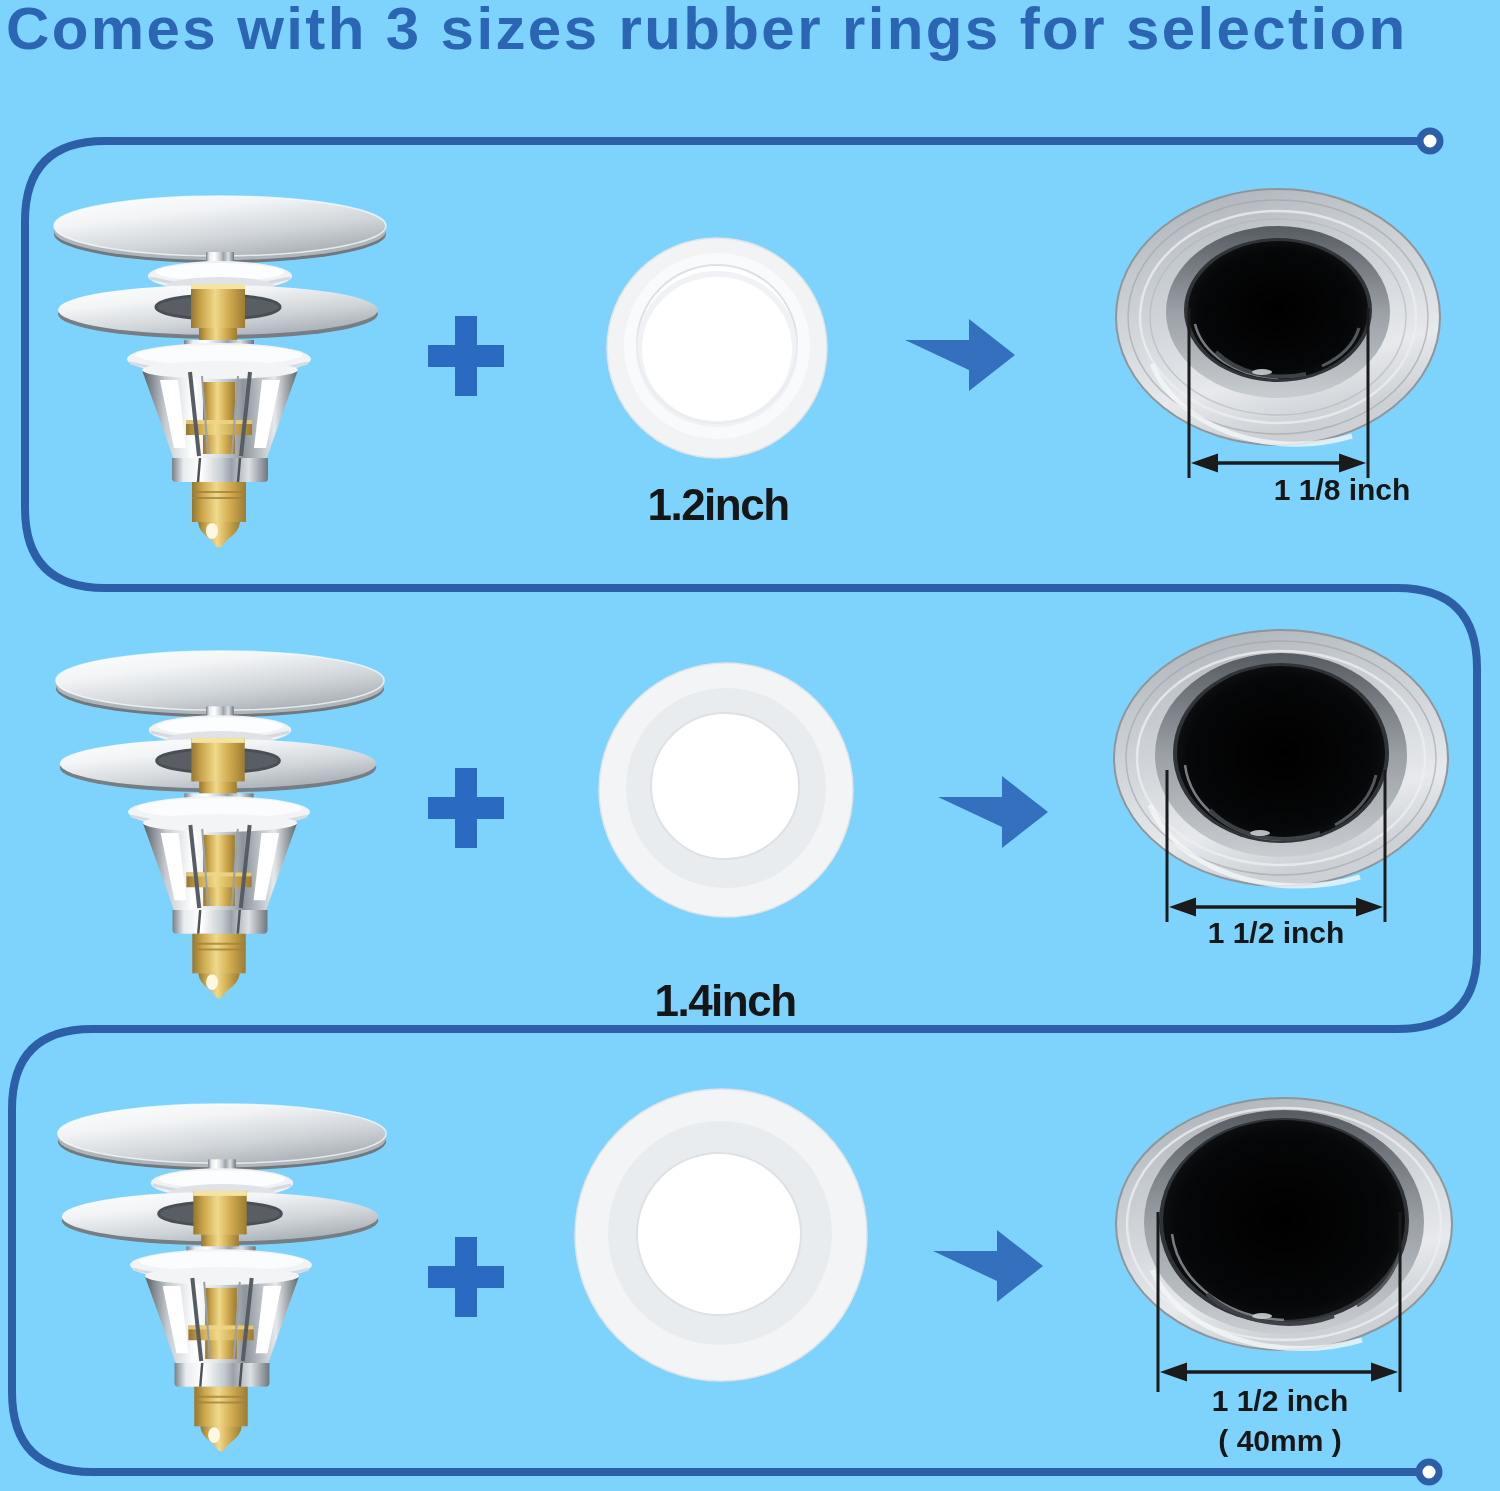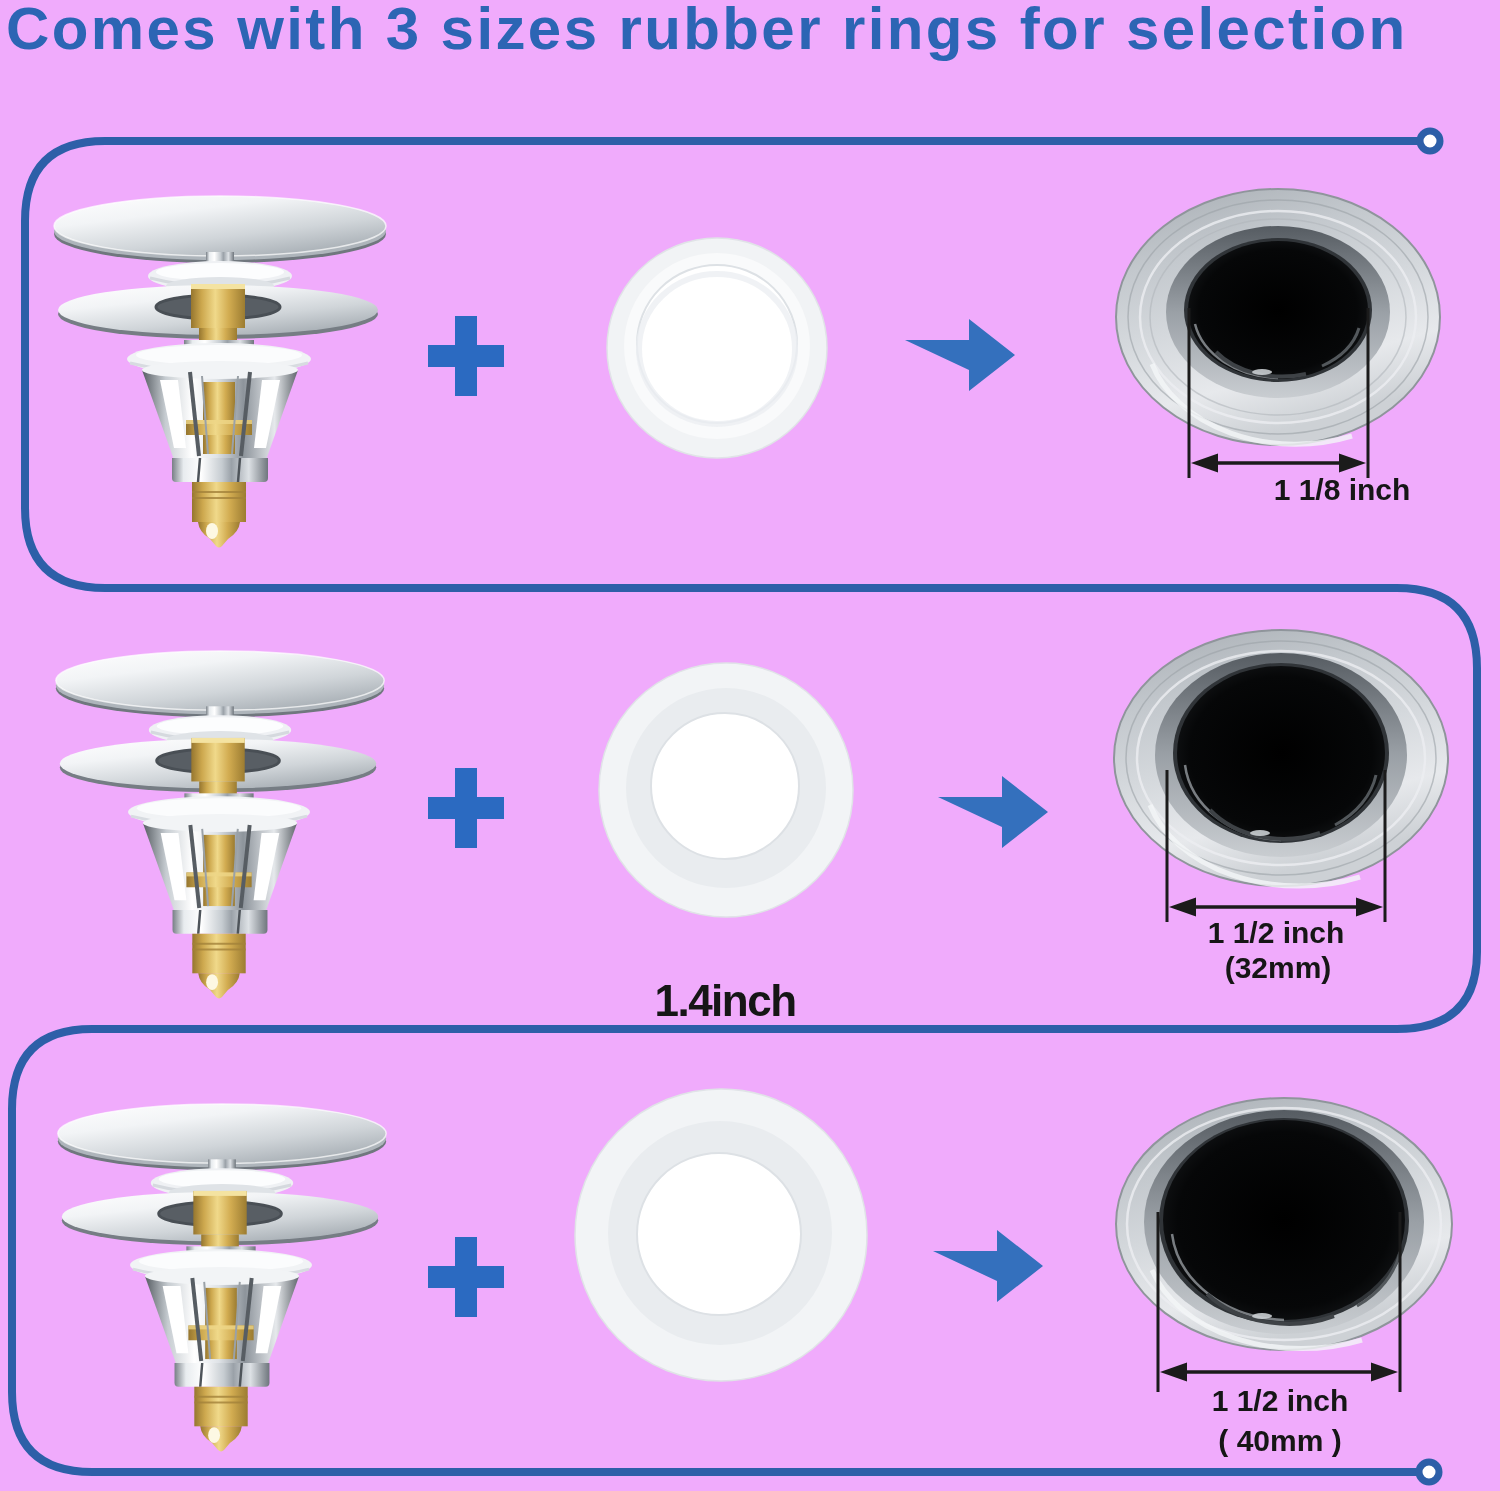--- a/index.html
+++ b/index.html
@@ -1,16 +1,16 @@
 <!DOCTYPE html>
 <html style="--title_blue: #2c65b4; --shape_blue: #2b6ac1; --arrow_blue: #3470bd; --border_blue: #2d5fa8; --text_black: #1b1b1b;"><head>
 <meta charset="utf-8">
 <style>
   html,body{margin:0;padding:0;}
-  .page{position:relative;width:1500px;height:1491px;background:#f0abfc;overflow:hidden;font-family:"Liberation Sans",sans-serif;}
+  .page{position:relative;width:1500px;height:1491px;background:#7dd3fc;overflow:hidden;font-family:"Liberation Sans",sans-serif;}
   .title{position:absolute;left:6px;top:-6px;margin:0;font-size:60px;font-weight:bold;letter-spacing:2.4px;color:var(--title_blue);white-space:nowrap;}
   svg.photo{position:absolute;}
   svg.overlay{position:absolute;left:0;top:0;z-index:5;}
   .border{stroke:var(--border_blue);}
   .dot{fill:#ffffff;stroke:var(--border_blue);stroke-width:7;}
   .plus{fill:var(--shape_blue);}
   .arrow{fill:var(--arrow_blue);}
   .mline{stroke:var(--text_black);fill:none;}
   .marrow{fill:var(--text_black);}
   .label{position:absolute;z-index:6;text-align:center;color:#161616;font-weight:bold;}
@@ -220,23 +220,23 @@
     <path class="mline" d="M1190 907 H1362" stroke-width="3.5"></path>
     <path class="marrow" d="M1169 907 l27 -9.5 v19 z M1383 907 l-27 -9.5 v19 z"></path>
   </g>
   <g>
     <path class="mline" d="M1158 1212 V1392 M1400 1212 V1392" stroke-width="3"></path>
     <path class="mline" d="M1181 1372 H1377" stroke-width="3.5"></path>
     <path class="marrow" d="M1160 1372 l27 -9.5 v19 z M1398 1372 l-27 -9.5 v19 z"></path>
   </g>
 </svg>
 
+<div class="label ring-label" style="left:568px;top:480px">1.2inch</div>
 <div class="label ring-label" style="left:575px;top:976px">1.4inch</div>
 
 <div class="label mtext" style="left:1192px;top:473px">1 1/8 inch</div>
 
 <div class="label mtext" style="left:1126px;top:916px">1 1/2 inch</div>
-<div class="label mtext" style="left:1128px;top:951px">(32mm)</div>
 
 <div class="label mtext" style="left:1130px;top:1384px">1 1/2 inch</div>
 <div class="label mtext" style="left:1130px;top:1424px">( 40mm )</div>
 
 </div>
 
 </body></html>

